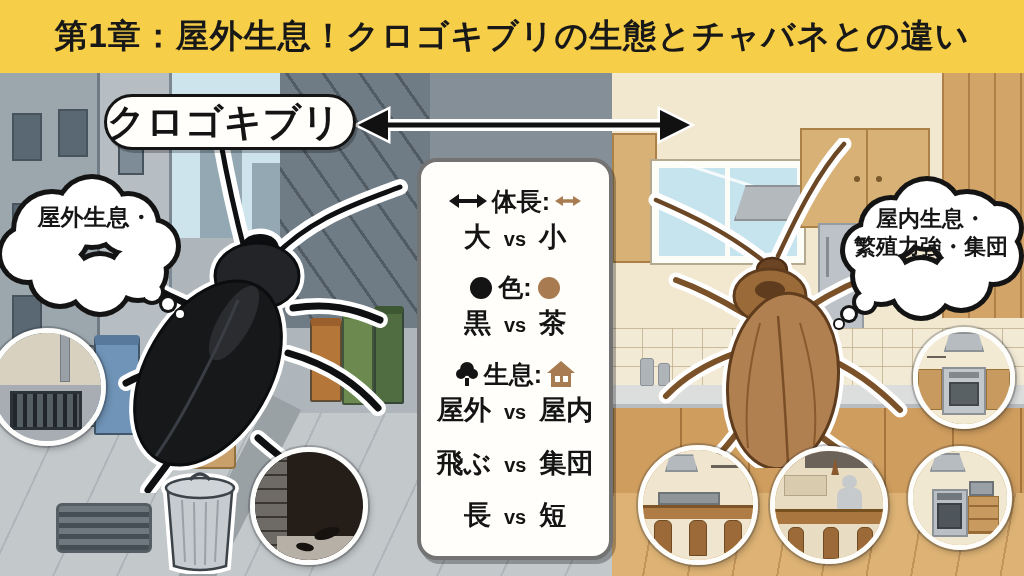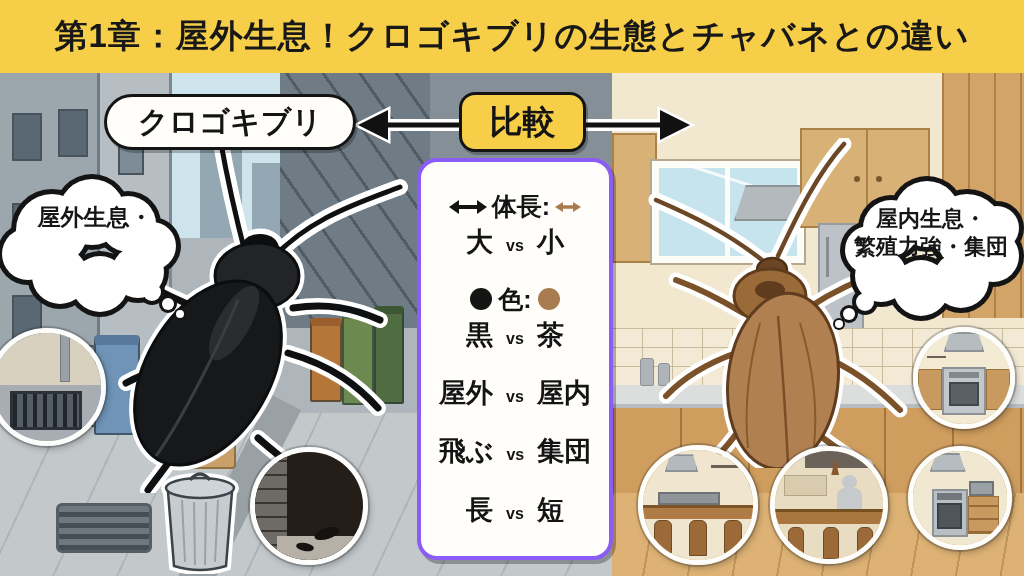--- a/index.html
+++ b/index.html
@@ -47,40 +47,40 @@
   .lower-cab{left:0;top:335px;width:412px;height:85px;background:#cf9d5e;
     background-image:repeating-linear-gradient(90deg,rgba(120,75,25,.5) 0 2px,transparent 2px 68px);}
   .k-floor{left:0;top:420px;width:412px;height:83px;background:#ddb274;
     background-image:repeating-linear-gradient(100deg,rgba(120,70,20,.28) 0 2px,transparent 2px 44px);}
   .wood-strip{left:330px;top:0;width:82px;height:245px;background:#d2a467;
     background-image:repeating-linear-gradient(90deg,rgba(120,75,25,.4) 0 2px,transparent 2px 26px);}
   .bottle{background:#aeb4b8;border-radius:3px 3px 2px 2px;border:1px solid #8c9296;}
 
   
   .pill{height:56px;background:#fffefb;border:3px solid #141414;border-radius:28px;z-index:30;
-        display:flex;align-items:center;justify-content:center;font-size:30px;font-weight:800;color:#141414;
+        display:flex;align-items:center;font-size:38px;font-weight:800;color:#141414;
         box-shadow:2px 3px 0 rgba(0,0,0,.25);white-space:nowrap;}
   .badge{left:459px;top:92px;width:127px;height:60px;background:#F6CE48;border:3px solid #141414;border-radius:16px;z-index:32;
         display:flex;align-items:center;justify-content:center;font-size:33px;font-weight:800;color:#141414;
         box-shadow:2px 3px 0 rgba(0,0,0,.25);}
   .arrow-svg{left:348px;top:106px;z-index:28;}
 
   
   .bubble-text{z-index:26;text-align:center;font-weight:800;color:#161616;line-height:1.25;}
   .bubble-svg{z-index:25;}
 
   
-  .card{left:417px;top:158px;width:196px;height:402px;background:#fffefa;border:4px solid #8b5cf6;border-radius:20px;
+  .card{left:417px;top:158px;width:196px;height:402px;background:#fffefa;border:4px solid #737373;border-radius:20px;
         z-index:22;display:flex;flex-direction:column;justify-content:space-evenly;align-items:center;padding:6px 4px;
         box-shadow:3px 4px 0 rgba(0,0,0,.28);}
   .crow{display:flex;flex-direction:column;align-items:center;gap:1px;}
   .crow-head{display:flex;align-items:center;gap:5px;}
   .crow-label{font-size:25px;font-weight:800;color:#141414;white-space:nowrap;}
   .crow-vals{display:flex;align-items:baseline;gap:13px;font-size:27px;font-weight:800;color:#141414;white-space:nowrap;}
-  .vs{font-size:16px;font-weight:800;}
+  .vs{font-size:20px;font-weight:800;}
 
   
   .inset{border-radius:50%;border:5px solid #fdfdfb;overflow:hidden;z-index:20;
          box-shadow:0 0 0 2px rgba(40,45,50,.25), 2px 3px 6px rgba(0,0,0,.25);}
   .inset .abs{position:absolute;}
 
   .roach-sil{background:#15120f;border-radius:50%;}
   svg{display:block;}
 </style>
 </head>
@@ -235,23 +235,20 @@
   </svg>
 
   <svg class="abs arrow-svg" width="352" height="38" viewBox="0 0 352 38">
     <line x1="16" y1="19" x2="336" y2="19" stroke="#ffffff" stroke-width="12"></line>
     <polygon points="10,19 40,4 40,34" fill="#111111" stroke="#ffffff" stroke-width="5" paint-order="stroke"></polygon>
     <polygon points="342,19 312,4 312,34" fill="#111111" stroke="#ffffff" stroke-width="5" paint-order="stroke"></polygon>
     <line x1="22" y1="19" x2="330" y2="19" stroke="#111111" stroke-width="5"></line>
   </svg>
   <div class="abs pill" style="left:104px;top:94px;width:252px;">
     <span>クロゴキブリ</span>
-  </div>
-  <div class="abs badge">
-    <span>比較</span>
   </div>
 
   <svg class="abs bubble-svg" style="left:0;top:172px;" width="195" height="150" viewBox="0 0 195 150">
     <g fill="#141414">
       <circle cx="52" cy="58" r="41"></circle>
         <circle cx="92" cy="40" r="38"></circle>
         <circle cx="128" cy="52" r="33"></circle>
       <circle cx="152" cy="74" r="29"></circle>
         <circle cx="138" cy="100" r="31"></circle>
         <circle cx="100" cy="112" r="33"></circle>
@@ -348,20 +345,34 @@
         </svg>
       </div>
       <div class="crow-vals">
         <span>黒</span>
         <span class="vs">vs</span>
         <span>茶</span>
       </div>
     </div>
 
     <div class="crow">
+      <div class="crow-head">
+        <svg width="24" height="26" viewBox="0 0 24 26">
+          <rect x="10" y="17" width="4" height="8" fill="#141414"></rect>
+          <circle cx="12" cy="8" r="7" fill="#141414"></circle>
+          <circle cx="6" cy="13" r="5" fill="#141414"></circle>
+            <circle cx="18" cy="13" r="5" fill="#141414"></circle>
+        </svg>
+        <span class="crow-label">生息:</span>
+        <svg width="28" height="26" viewBox="0 0 28 26">
+          <polygon points="14,0 28,12 24,12 24,26 4,26 4,12 0,12" fill="#A87C50"></polygon>
+          <rect x="8" y="15" width="5" height="6" fill="#fffefa"></rect>
+            <rect x="16" y="15" width="5" height="6" fill="#fffefa"></rect>
+        </svg>
+      </div>
       <div class="crow-vals">
         <span>屋外</span>
         <span class="vs">vs</span>
         <span>屋内</span>
       </div>
     </div>
 
     <div class="crow">
       <div class="crow-vals">
         <span>飛ぶ</span>

